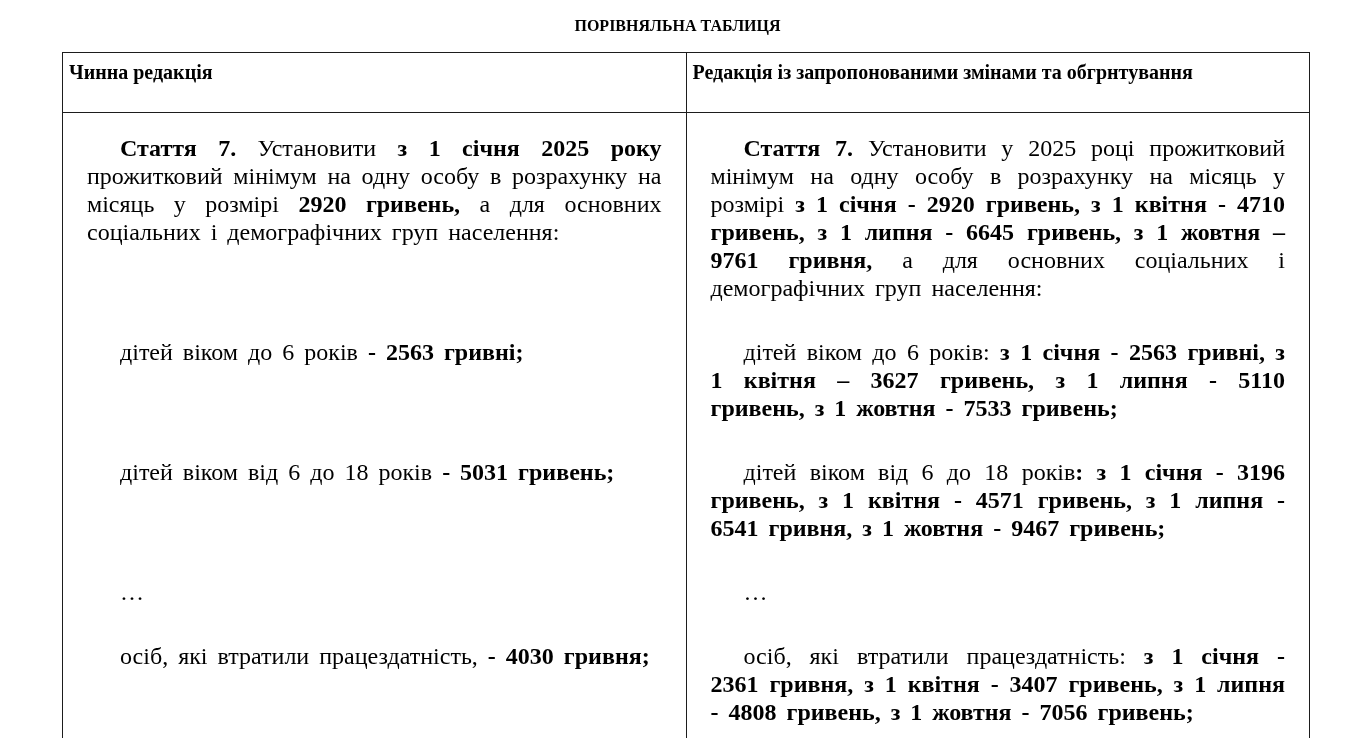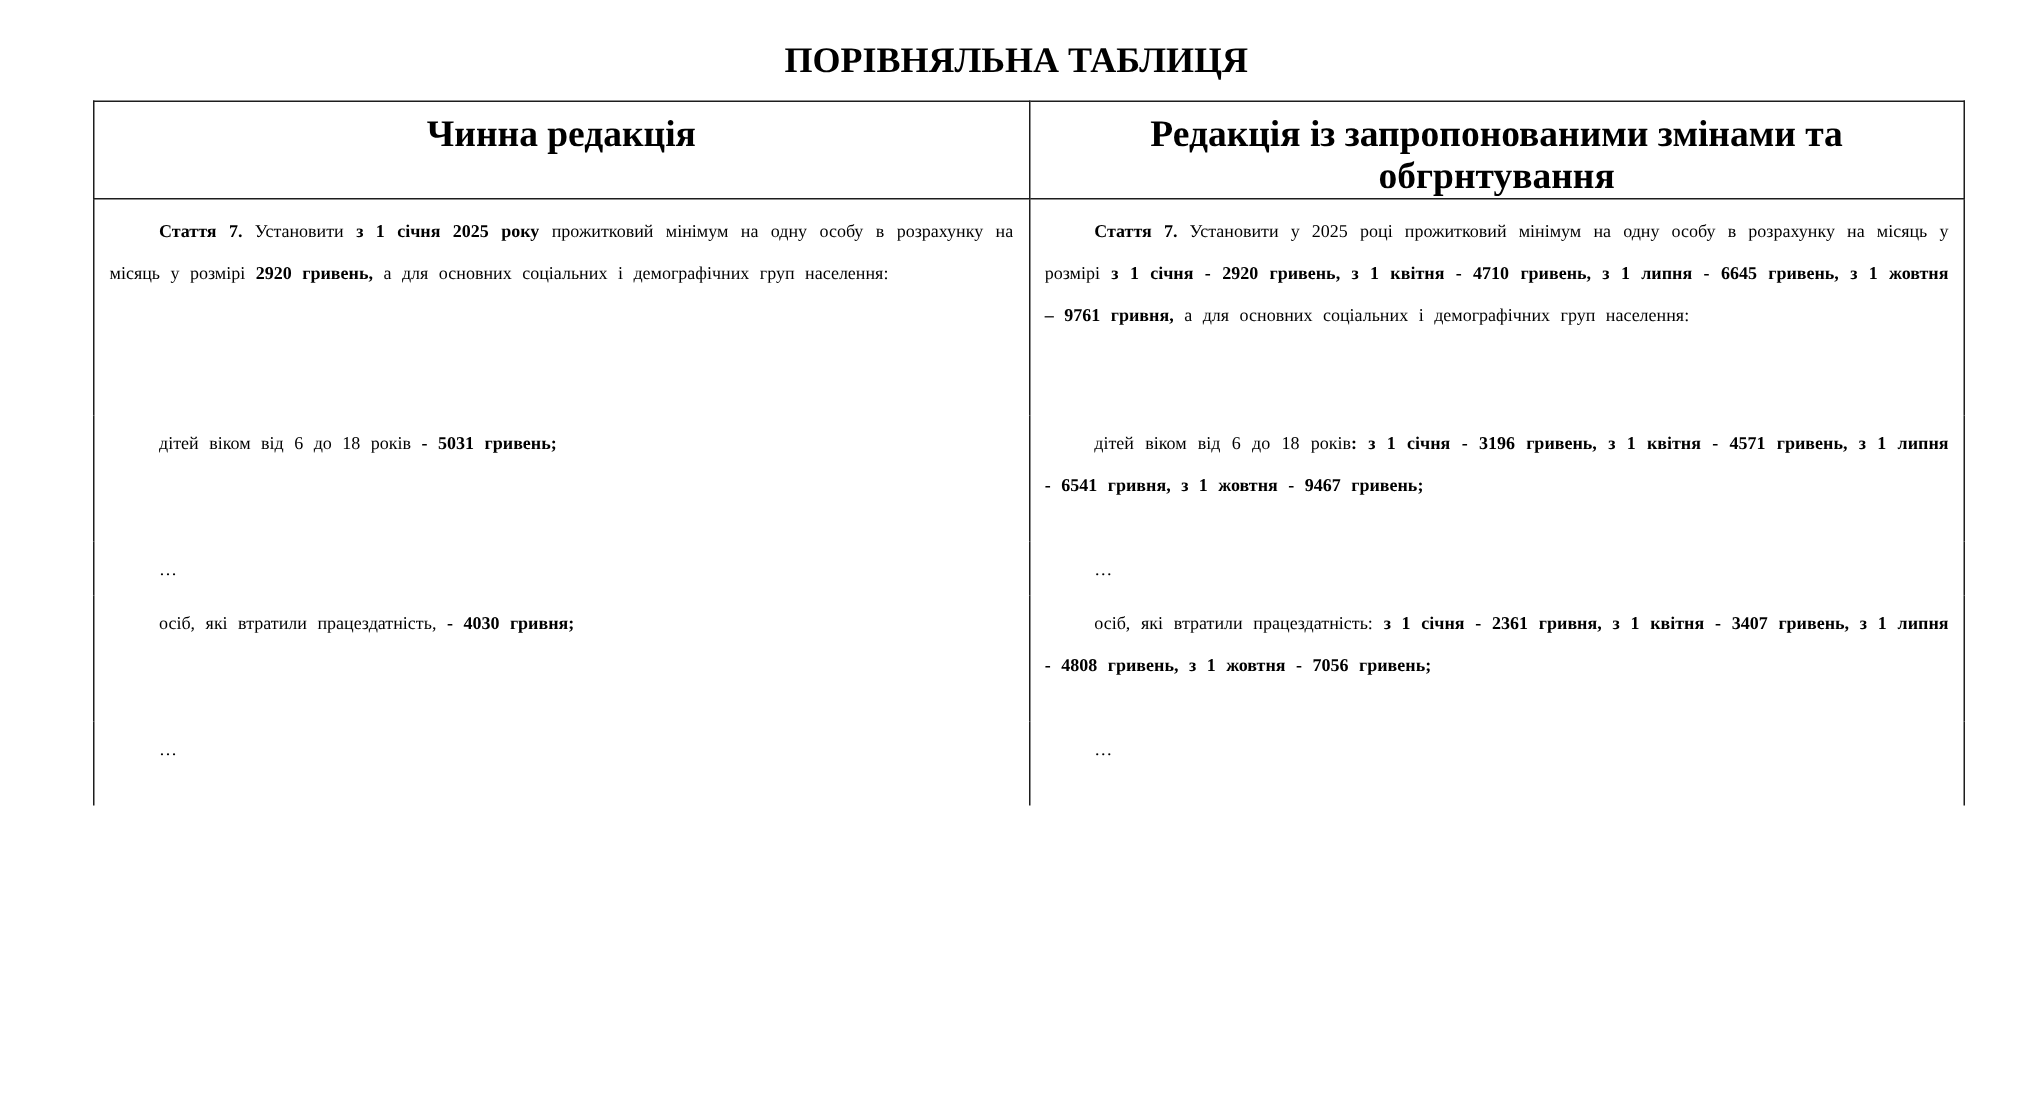--- a/index.html
+++ b/index.html
@@ -6,58 +6,58 @@
   body {
     width: 1355px;
     height: 738px;
     overflow: hidden;
     background: #ffffff;
     color: #000000;
     font-family: "Liberation Serif", "DejaVu Serif", serif;
   }
   .page { width: 1355px; height: 738px; }
   .title-block {
-    padding-top: 26px;
+    padding-top: 11px;
     text-align: center;
     font-weight: bold;
-    font-size: 24px;
+    font-size: 16px;
     line-height: 30px;
   }
   .title-block div { white-space: nowrap; }
   table.cmp {
     margin: 11px 0 0 62px;
     width: 1248px;
     border-collapse: collapse;
     table-layout: fixed;
     border: 1.6px solid #1d1d1d;
     border-bottom: none;
   }
   .cmp th {
     width: 50%;
     border: 1.6px solid #1d1d1d;
-    font-size: 25px;
+    font-size: 20px;
     font-weight: bold;
     vertical-align: top;
-    text-align: center;
+    text-align: left;
     padding: 8px 6px 0;
     height: 60px;
     box-sizing: border-box;
   }
   .cmp td {
     width: 50%;
     border-left: 1.6px solid #1d1d1d;
     border-right: 1.6px solid #1d1d1d;
     vertical-align: top;
     padding: 0 6px;
   }
   .para {
-    margin: 4px;
+    margin: 18px;
     text-indent: 33px;
     text-align: justify;
-    font-size: 12px;
+    font-size: 24px;
     line-height: 28px;
     word-spacing: 4px;
   }
   .row-0 td { height: 141px; padding-top: 3px; }
   .row-1 td, .row-2 td, .row-3 td, .row-5 td { height: 84px; }
   .row-4 td { height: 28px; }
   .row-6 td { height: 56px; }
 </style>
 </head>
 <body>
@@ -75,20 +75,28 @@
         <th>Редакція із запропонованими змінами та обгрнтування</th>
       </tr>
     </thead>
     <tbody>
         <tr class="row-0">
           <td>
             <p class="para"><b>Стаття 7.</b><span> Установити </span><b>з 1 січня 2025 року</b><span> прожитковий мінімум на одну особу в розрахунку на місяць у розмірі </span><b>2920 гривень,</b><span> а для основних соціальних і демографічних груп населення:</span></p>
           </td>
           <td>
             <p class="para"><b>Стаття 7.</b><span> Установити у 2025 році прожитковий мінімум на одну особу в розрахунку на місяць у розмірі </span><b>з 1 січня - 2920 гривень, з 1 квітня - 4710 гривень, з 1 липня - 6645 гривень, з 1 жовтня – 9761 гривня,</b><span> а для основних соціальних і демографічних груп населення:</span></p>
+          </td>
+        </tr>
+        <tr class="row-1">
+          <td>
+            <p class="para"><span>дітей віком до 6 років </span><b>- 2563 гривні;</b></p>
+          </td>
+          <td>
+            <p class="para"><span>дітей віком до 6 років: </span><b>з 1 січня - 2563 гривні, з 1 квітня – 3627 гривень, з 1 липня - 5110 гривень, з 1 жовтня - 7533 гривень;</b></p>
           </td>
         </tr>
         <tr class="row-2">
           <td>
             <p class="para"><span>дітей віком від 6 до 18 років </span><b>- 5031 гривень;</b></p>
           </td>
           <td>
             <p class="para"><span>дітей віком від 6 до 18 років</span><b>: з 1 січня - 3196 гривень, з 1 квітня - 4571 гривень, з 1 липня - 6541 гривня, з 1 жовтня - 9467 гривень;</b></p>
           </td>
         </tr>

